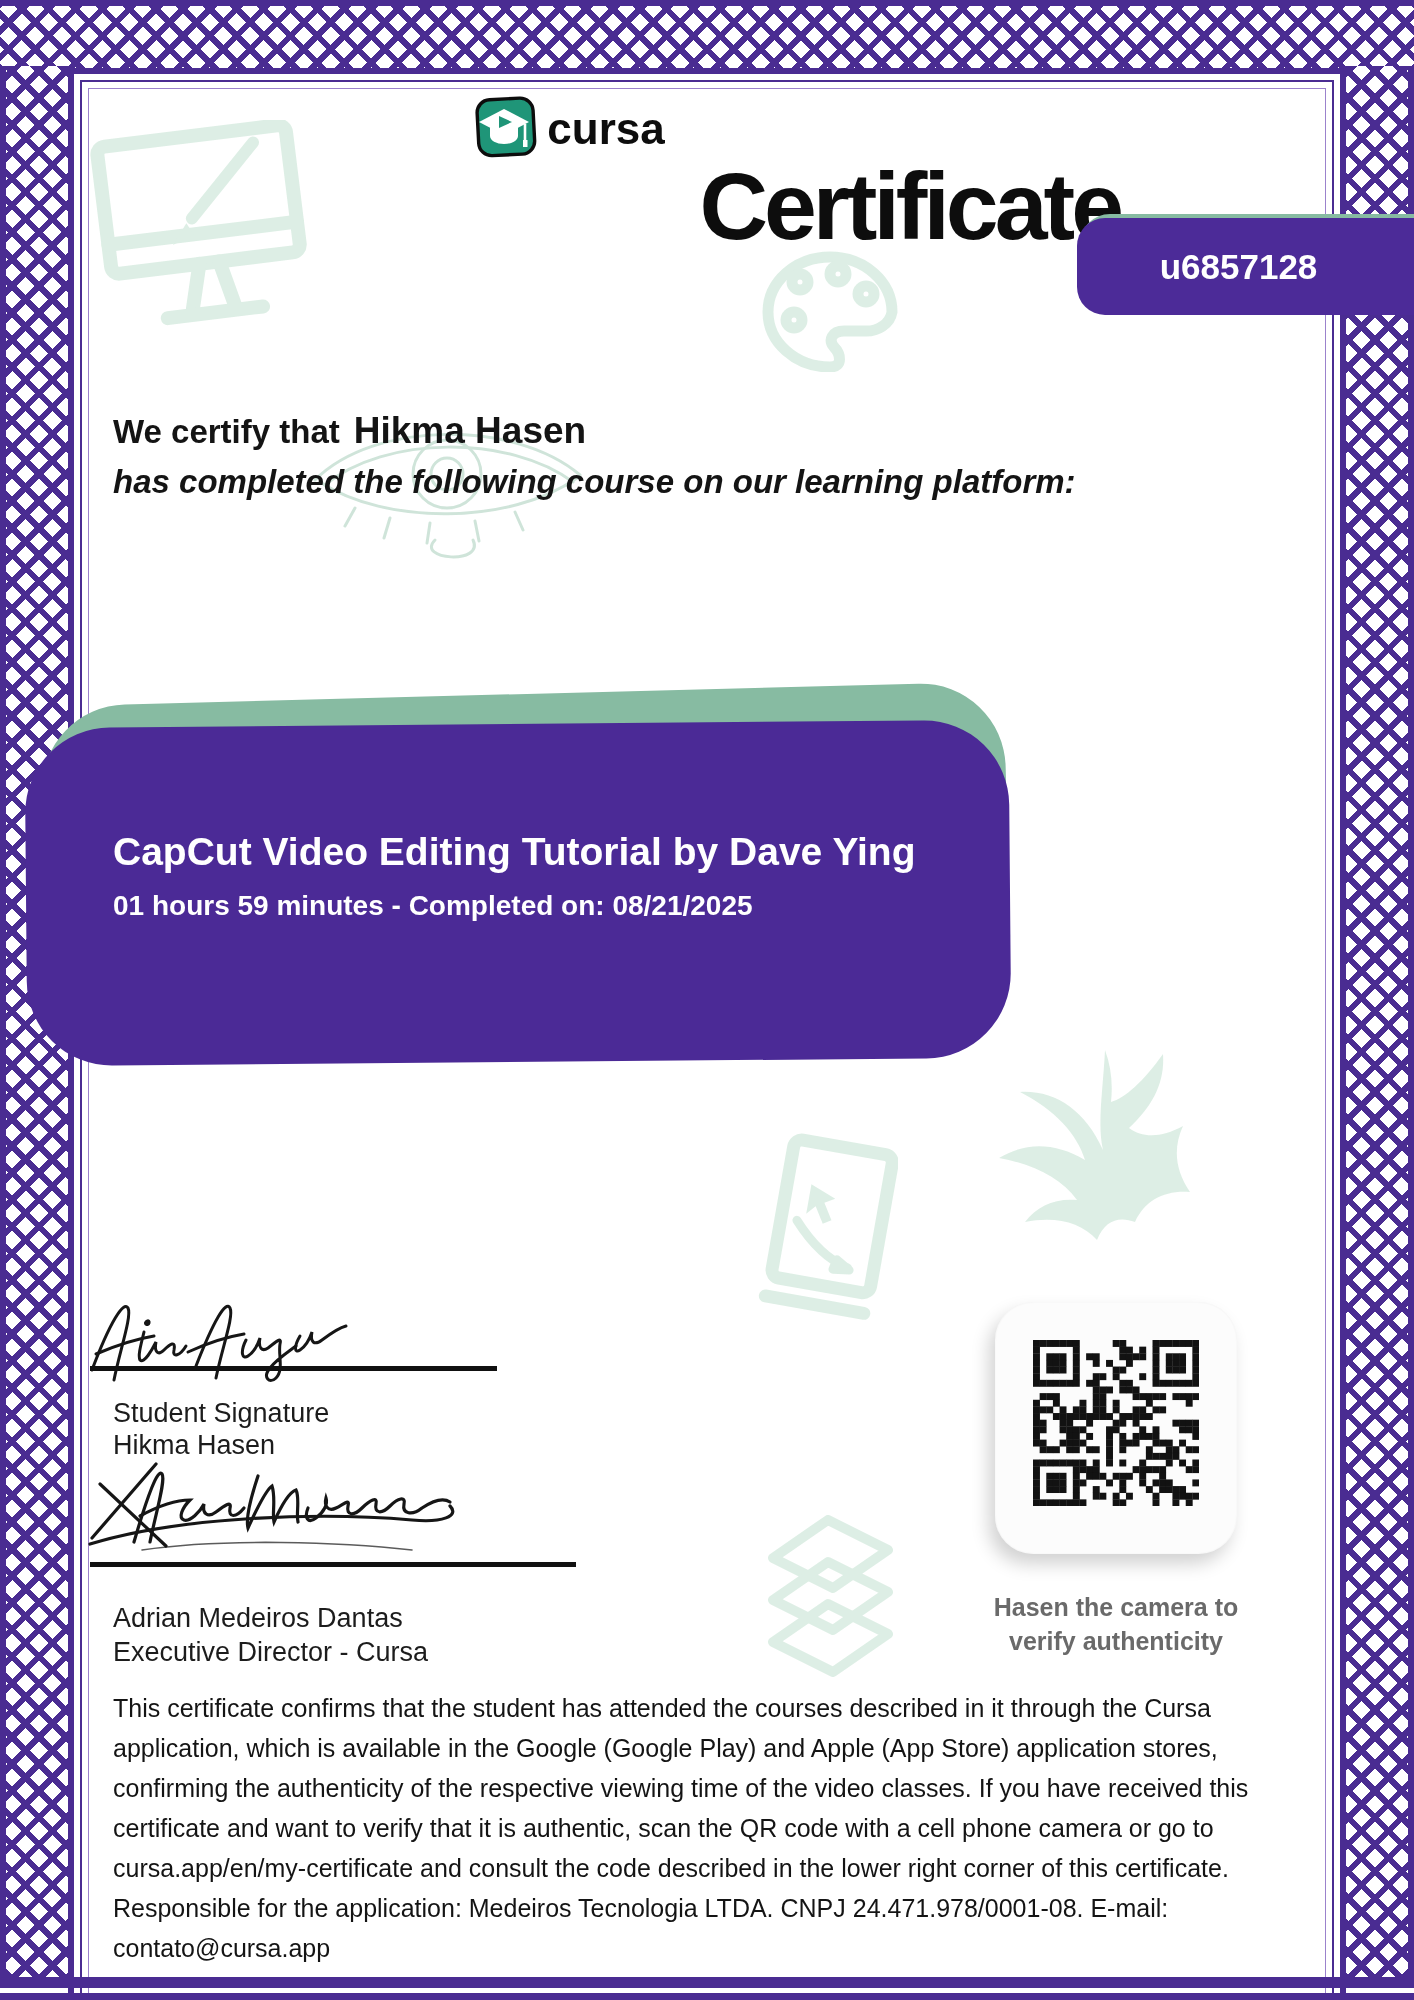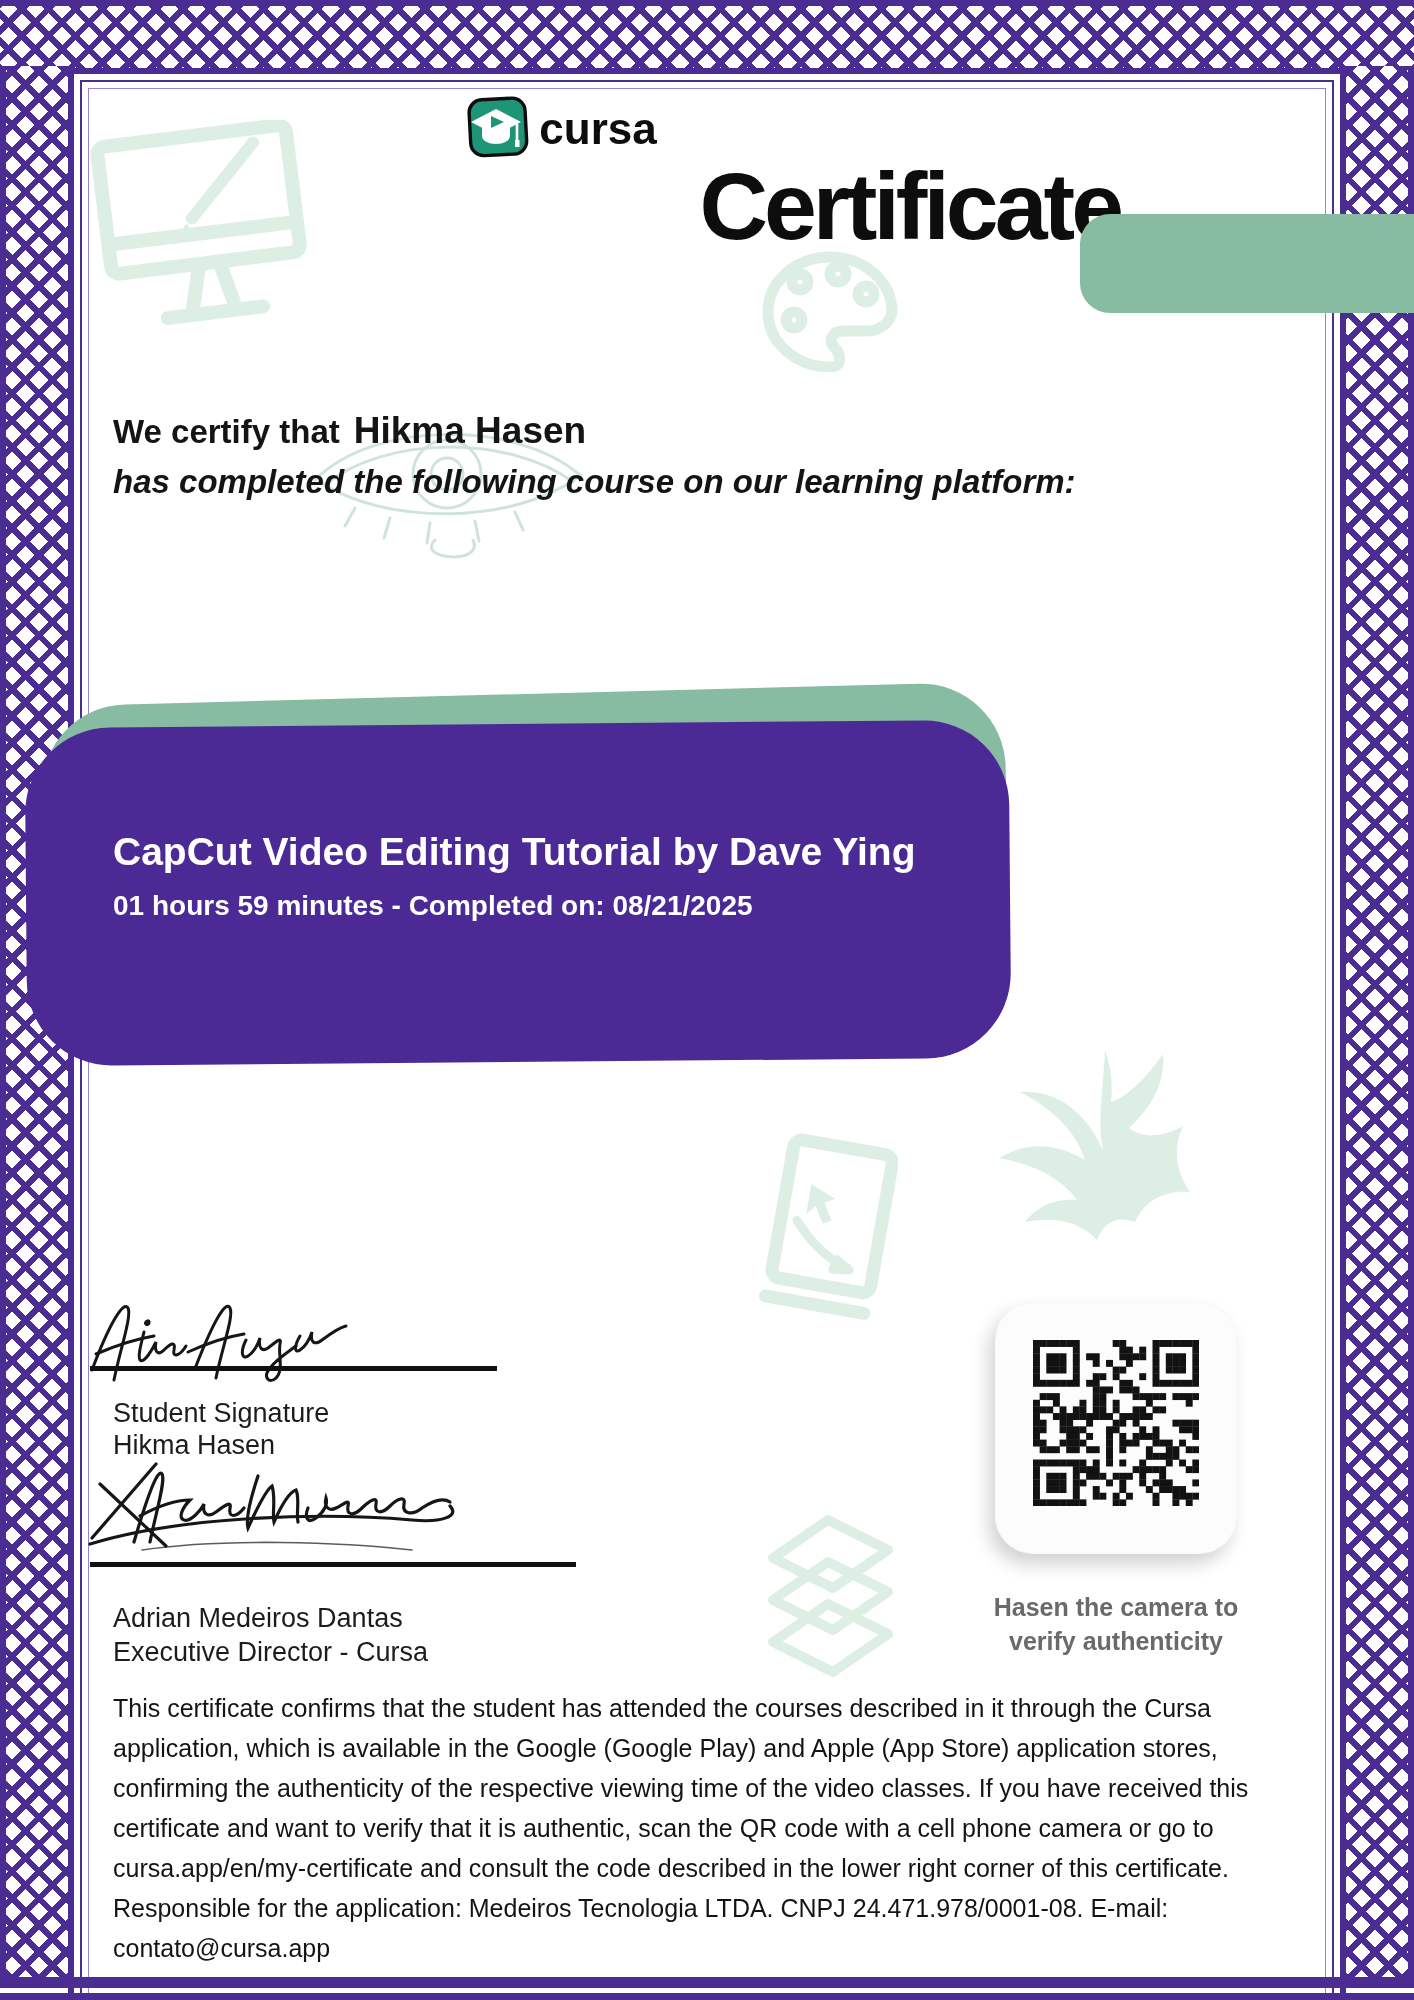--- a/index.html
+++ b/index.html
@@ -15,21 +15,21 @@
   .band-top{left:0;top:0;width:1414px;height:66px;border-top:6px solid #4A2C92;}
   .band-left{left:0;top:66px;width:66px;height:1911px;border-left:6px solid #4A2C92;}
   .band-right{right:0;top:66px;width:66px;height:1911px;border-right:6px solid #4A2C92;}
   .frame1{position:absolute;left:68px;right:68px;top:68px;bottom:0;border:6px solid #4A2C92;border-bottom:none;}
   .frame2{position:absolute;left:80px;right:80px;top:80px;bottom:0;border:2px solid #4A2C92;border-bottom:none;}
   .frame3{position:absolute;left:88px;right:88px;top:88px;bottom:0;border:1px solid #9b82cc;border-bottom:none;}
   .bottom-bar1{position:absolute;left:0;top:1977px;width:1414px;height:11px;background:#4A2C92;}
   .bottom-bar2{position:absolute;left:0;top:1993px;width:1414px;height:7px;background:#4A2C92;}
 
   
-  .logo{position:absolute;left:0;top:96px;width:1120px;display:flex;justify-content:center;align-items:center;gap:10px;}
+  .logo{position:absolute;left:0;top:96px;width:1120px;display:flex;justify-content:center;align-items:center;gap:10px;padding-left:8px;}
   .logo-text{font-size:44px;font-weight:700;color:#0d0d0d;letter-spacing:0px;}
   .title{position:absolute;left:0;top:152px;width:1120px;text-align:right;
          font-size:95px;font-weight:900;letter-spacing:-4px;color:#0d0d0d;}
   .badge-accent{position:absolute;left:1080px;top:214px;width:334px;height:99px;border-radius:30px 0 0 30px;background:#87BBA2;}
   .badge{position:absolute;left:1077px;top:218px;width:337px;height:97px;background:#4C2B98;
          border-radius:28px 0 0 28px;display:flex;align-items:center;justify-content:center;
          color:#ffffff;font-size:35px;font-weight:700;padding-right:14px;box-sizing:border-box;z-index:6;}
 
   
   .certify{position:absolute;left:113px;top:410px;font-size:33px;font-weight:700;color:#141414;}
@@ -164,20 +164,23 @@
       <path d="M19 31 v9 a14 8 0 0 0 28 0 v-9 l-14 7 z" fill="#ffffff"></path>
       <line x1="54" y1="28" x2="54" y2="44" stroke="#ffffff" stroke-width="2.6"></line>
       <rect x="52" y="44" width="4.5" height="7" fill="#ffffff"></rect>
     </svg>
     <span class="logo-text">cursa</span>
   </div>
 
   <div class="title">Certificate</div>
 
   <div class="badge-accent"></div>
+  <div class="badge">
+    <span>u6857128</span>
+  </div>
 
   <div class="certify">
     <span>We certify that</span><span class="name">Hikma Hasen</span>
   </div>
   <div class="certify2">has completed the following course on our learning platform:</div>
 
   <div class="banner-green"></div>
   <div class="banner-purple"></div>
   <div class="course-title">CapCut Video Editing Tutorial by Dave Ying</div>
   <div class="course-details">01 hours 59 minutes - Completed on: 08/21/2025</div>

